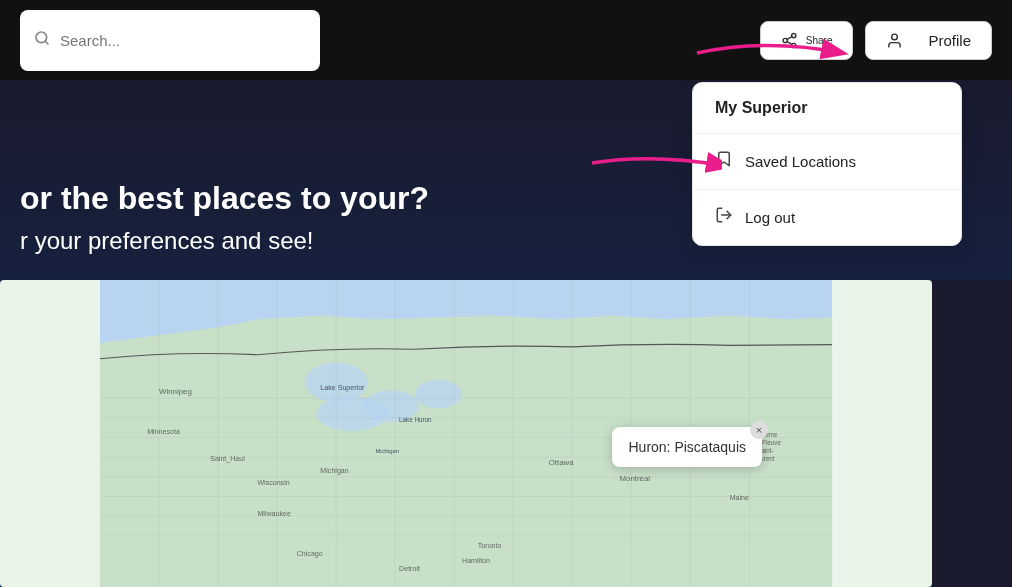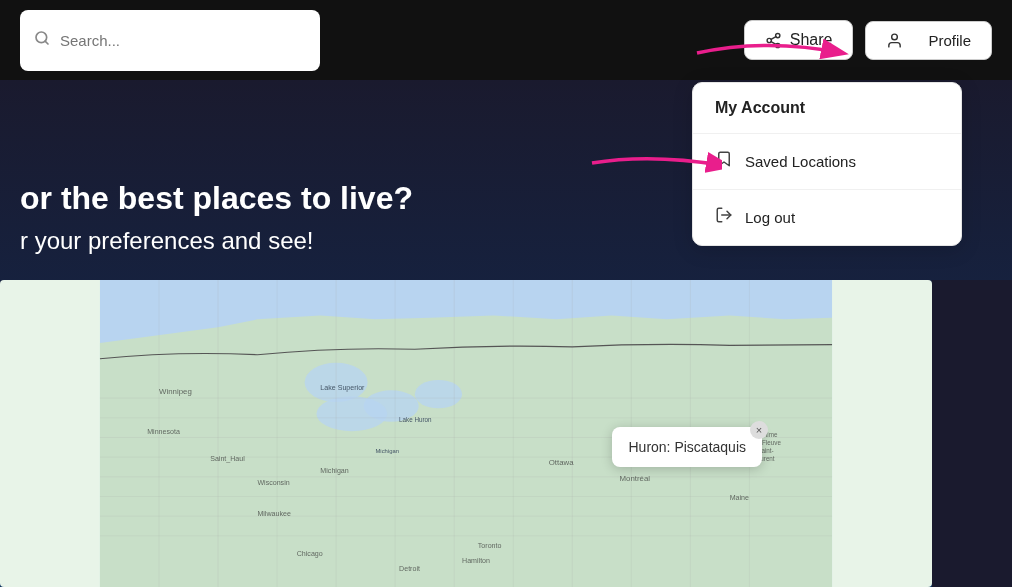--- a/index.html
+++ b/index.html
@@ -52,21 +52,21 @@
       color: #333;
     }
 
     .spacer { flex: 1; }
 
     .share-button {
       background: #fff;
       border: 1.5px solid #ccc;
       border-radius: 8px;
       padding: 10px 20px;
-      font-size: 16px;
+      font-size: 10px;
       font-weight: 500;
       cursor: pointer;
       display: flex;
       align-items: center;
       gap: 8px;
       color: #222;
     }
 
     .profile-button {
       background: #fff;
@@ -254,21 +254,21 @@
     <svg width="17" height="17" viewBox="0 0 24 24" fill="none" stroke="#333" stroke-width="2" stroke-linecap="round" stroke-linejoin="round">
       <path d="M20 21v-2a4 4 0 0 0-4-4H8a4 4 0 0 0-4 4v2"></path>
         <circle cx="12" cy="7" r="4"></circle>
     </svg>
     <span>Profile</span>
   </button>
 </div>
 
 <div class="main-content">
   <div class="hero-text">
-    <div class="hero-title">or the best places to live?</div>
+    <div class="hero-title">or the best places to your?</div>
     <div class="hero-subtitle">r your preferences and see!</div>
   </div>
 
   <div class="map-container">
     <svg class="map-svg" viewBox="0 0 930 390" xmlns="http://www.w3.org/2000/svg">
 
       <rect width="930" height="390" fill="#b8d4f0"></rect>
 
       <polygon points="0,80 150,60 200,50 280,45 350,50 420,48 500,45 580,50 650,45 720,50 800,45 870,50 930,48 930,390 0,390" fill="#c8dfc8"></polygon>
 
@@ -327,21 +327,21 @@
       <span>Huron: Piscataquis</span>
       <div class="tooltip-close">×</div>
     </div>
   </div>
 
   <div class="right-sidebar"></div>
 </div>
 
 <div class="dropdown-menu">
   <div class="dropdown-item header-item">
-    <span>My Account</span>
+    <span>My Superior</span>
   </div>
   <div class="dropdown-item">
     <span class="dropdown-icon">
       <svg width="18" height="18" viewBox="0 0 24 24" fill="none" stroke="#444" stroke-width="2" stroke-linecap="round" stroke-linejoin="round">
         <path d="M19 21l-7-5-7 5V5a2 2 0 0 1 2-2h10a2 2 0 0 1 2 2z"></path>
       </svg>
     </span>
     <span>Saved Locations</span>
   </div>
   <div class="dropdown-item">

